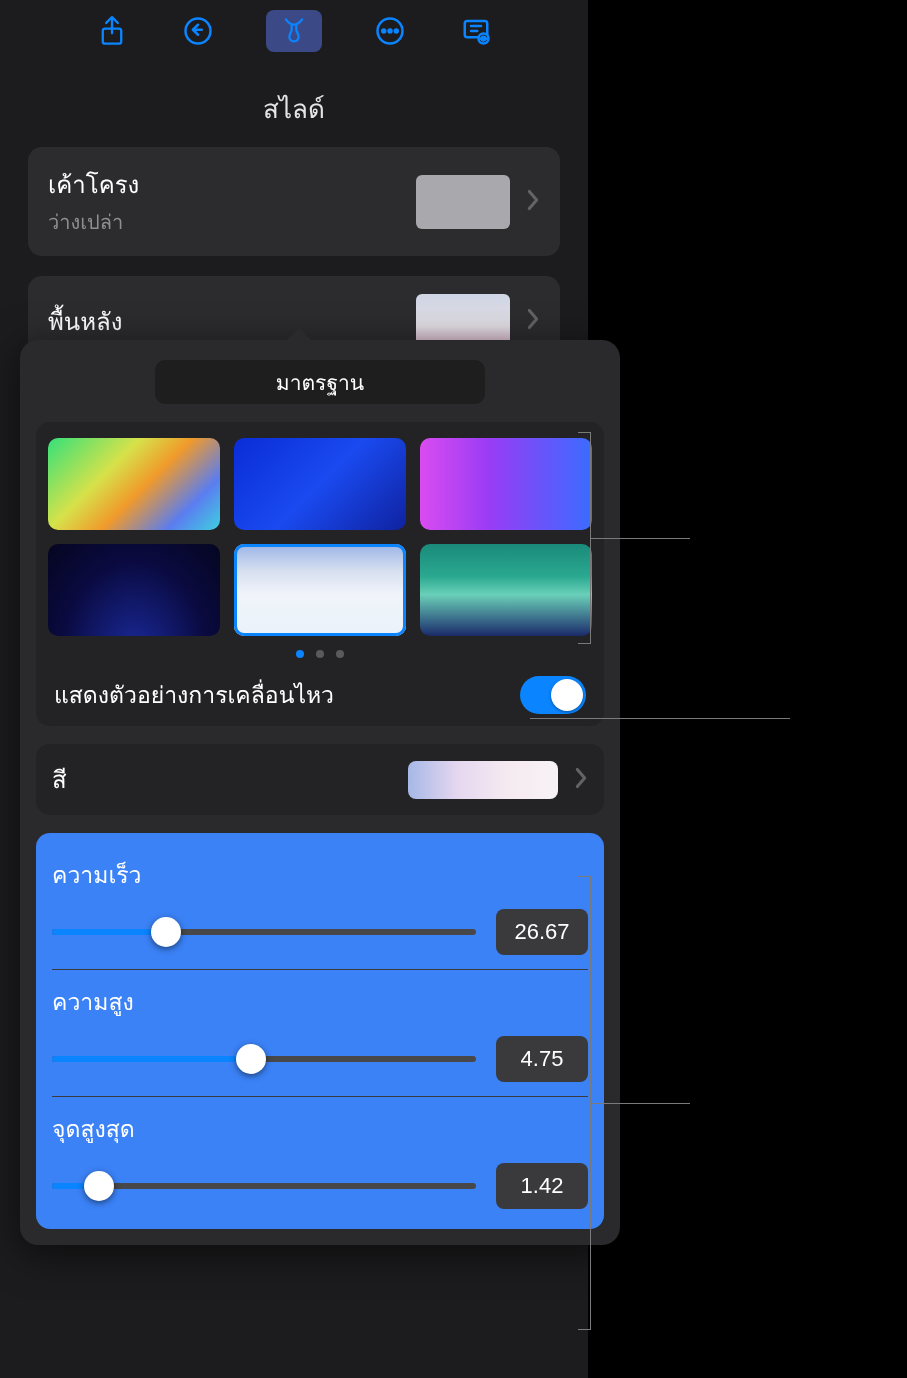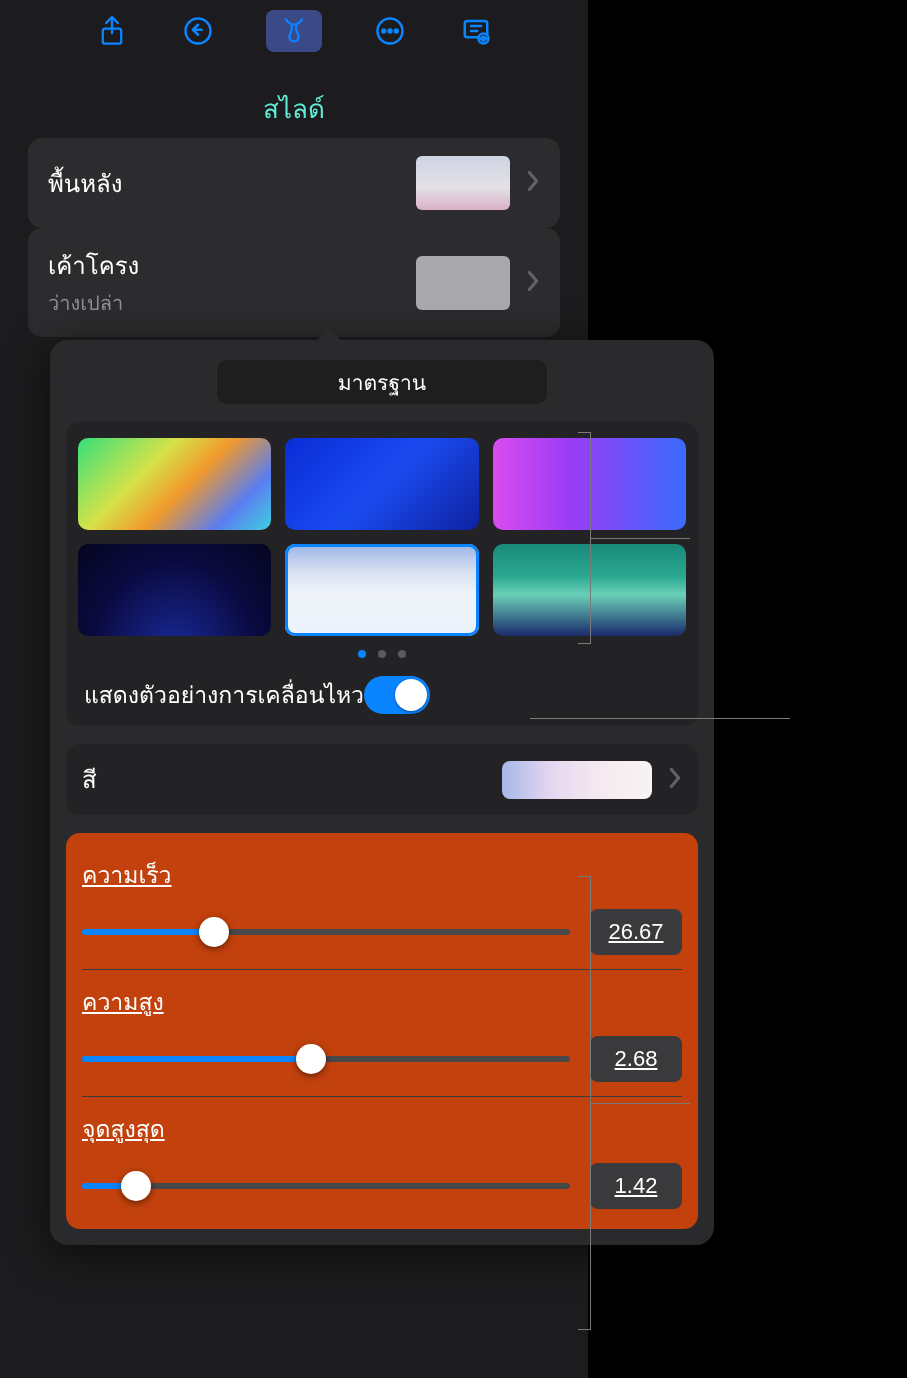--- a/index.html
+++ b/index.html
@@ -1,48 +1,48 @@
 <!DOCTYPE html>
 <html><head>
 <meta charset="utf-8">
 <style>
   * { box-sizing: border-box; margin: 0; padding: 0; }
   html, body { width: 907px; height: 1378px; background: #000; font-family: -apple-system, "Helvetica Neue", Arial, sans-serif; color: #fff; overflow: hidden; }
   .app { width: 588px; height: 1378px; background: #1c1c1e; position: relative; }
   .toolbar { height: 62px; display: flex; align-items: center; justify-content: center; gap: 50px; background: #1c1c1e; }
   .toolbar .icon { width: 36px; height: 36px; display: flex; align-items: center; justify-content: center; color: #0a84ff; }
   .toolbar .icon.active { background: #3b4a87; border-radius: 8px; padding: 4px 14px; width: auto; height: 42px; }
-  .title { text-align: center; font-size: 26px; font-weight: 500; padding: 26px 0 9px 0; color: #5eead4; }
+  .title { text-align: center; font-size: 26px; font-weight: 500; padding: 26px 0 18px 0; color: #e5e5e5; }
   .content { padding: 0 28px; }
   .card { background: #2c2c2e; border-radius: 14px; padding: 18px 20px; margin-bottom: 20px; display: flex; align-items: center; justify-content: space-between; }
   .card-left { display: flex; flex-direction: column; gap: 2px; }
   .card-label { font-size: 24px; color: #fff; }
   .card-sub { font-size: 20px; color: #8e8e93; }
   .thumb { width: 94px; height: 54px; border-radius: 6px; }
   .card-right { display: flex; align-items: center; gap: 16px; }
   .chevron { color: #636366; }
-  .popover { position: absolute; top: 340px; left: 20px; width: 664px; background: #2a2a2c; border-radius: 18px; padding: 16px; box-shadow: 0 8px 40px rgba(0,0,0,0.6); margin-left: 30px; }
+  .popover { position: absolute; top: 340px; left: 20px; width: 600px; background: #2a2a2c; border-radius: 18px; padding: 16px; box-shadow: 0 8px 40px rgba(0,0,0,0.6); }
   .popover::before { content: ""; position: absolute; top: -12px; left: 265px; border-left: 14px solid transparent; border-right: 14px solid transparent; border-bottom: 14px solid #2a2a2c; }
   .seg { display: flex; background: #1e1e1f; border-radius: 10px; width: 330px; margin: 4px auto 18px auto; height: 44px; }
   .seg-item { flex: 1; display: flex; align-items: center; justify-content: center; font-size: 21px; color: #fff; border-radius: 9px; cursor: pointer; }
   .seg-item.active { background: #5a5a5e; }
   .grid-wrap { background: #232325; border-radius: 14px; padding: 16px 12px 8px 12px; }
   .bg-grid { display: grid; grid-template-columns: repeat(3, 1fr); gap: 14px; }
   .bg-swatch { height: 92px; border-radius: 10px; cursor: pointer; }
   .bg-swatch.selected { outline: 3px solid #0a84ff; outline-offset: -3px; }
   .dots { display: flex; justify-content: center; gap: 12px; margin: 14px 0 4px 0; }
   .dot { width: 8px; height: 8px; border-radius: 50%; background: #5a5a5e; }
   .dot.on { background: #0a84ff; }
-  .toggle-row { display: flex; align-items: center; padding: 14px 6px 4px 6px; }
+  .toggle-row { display: flex; align-items: center; justify-content: space-between; padding: 14px 6px 4px 6px; }
   .toggle-label { font-size: 23px; color: #fff; }
   .toggle { width: 66px; height: 38px; background: #0a84ff; border-radius: 20px; position: relative; cursor: pointer; }
   .toggle .knob { position: absolute; right: 3px; top: 3px; width: 32px; height: 32px; background: #fff; border-radius: 50%; box-shadow: 0 1px 3px rgba(0,0,0,0.4); }
   .option-card { background: #232325; border-radius: 14px; margin-top: 18px; padding: 16px 16px; display: flex; align-items: center; justify-content: space-between; }
   .col-swatch { width: 150px; height: 38px; border-radius: 8px; background: linear-gradient(90deg, #a6b8e6, #e6d7f0, #f5eaf0, #f8f2f5); }
-  .sliders { background: #c2410c; border-radius: 14px; margin-top: 18px; padding: 10px 16px 6px 16px; text-decoration: underline; }
+  .sliders { background: #3b82f6; border-radius: 14px; margin-top: 18px; padding: 10px 16px 6px 16px; }
   .slider-row { padding: 14px 0; border-bottom: 1px solid #3a3a3c; }
   .slider-row:last-child { border-bottom: none; }
   .slider-label { font-size: 23px; color: #fff; margin-bottom: 16px; }
   .slider-ctrl { display: flex; align-items: center; gap: 20px; }
   .track { flex: 1; height: 6px; background: #48484a; border-radius: 3px; position: relative; cursor: pointer; }
   .fill { position: absolute; left: 0; top: 0; height: 6px; background: #0a84ff; border-radius: 3px; }
   .thumb-dot { position: absolute; top: -12px; width: 30px; height: 30px; background: #fff; border-radius: 50%; box-shadow: 0 2px 6px rgba(0,0,0,0.5); transform: translateX(-50%); }
   .val-box { background: #3a3a3c; border-radius: 8px; width: 92px; height: 46px; display: flex; align-items: center; justify-content: center; font-size: 22px; color: #fff; text-align: center; }
   
   .callout { position: absolute; border-right: 1.5px solid #7a7a7a; }
@@ -94,41 +94,41 @@
           <circle cx="18" cy="18" r="1.5" fill="#0a84ff"></circle>
           <path d="M14.5 19c1-2 6-2 7 0"></path>
         </svg>
     </span>
   </div>
 
   <div class="title">สไลด์</div>
 
   <div class="content">
 
-    <div class="card" style="margin-bottom:0;">
+    <div class="card">
       <div class="card-left">
-        <span class="card-label">พื้นหลัง</span>
+        <span class="card-label">เค้าโครง</span>
+        <span class="card-sub">ว่างเปล่า</span>
       </div>
       <div class="card-right">
-        <div class="thumb bg-thumb"></div>
+        <div class="thumb layout-thumb"></div>
         <span class="chevron">
           <svg width="14" height="22" viewBox="0 0 10 18" fill="none" stroke="#636366" stroke-width="2.5" stroke-linecap="round" stroke-linejoin="round">
               <path d="M2 2l6 7-6 7"></path>
             </svg>
         </span>
       </div>
     </div>
 
-    <div class="card">
+    <div class="card" style="margin-bottom:0;">
       <div class="card-left">
-        <span class="card-label">เค้าโครง</span>
-        <span class="card-sub">ว่างเปล่า</span>
+        <span class="card-label">พื้นหลัง</span>
       </div>
       <div class="card-right">
-        <div class="thumb layout-thumb"></div>
+        <div class="thumb bg-thumb"></div>
         <span class="chevron">
           <svg width="14" height="22" viewBox="0 0 10 18" fill="none" stroke="#636366" stroke-width="2.5" stroke-linecap="round" stroke-linejoin="round">
               <path d="M2 2l6 7-6 7"></path>
             </svg>
         </span>
       </div>
     </div>
   </div>
 
   <div class="popover">
@@ -182,21 +182,21 @@
           <div class="val-box">26.67</div>
         </div>
       </div>
       <div class="slider-row">
         <div class="slider-label">ความสูง</div>
         <div class="slider-ctrl">
           <div class="track">
             <div class="fill" id="fill-height" style="width: 47%;"></div>
             <div class="thumb-dot" id="thumb-height" style="left: 47%;"></div>
           </div>
-          <div class="val-box">2.68</div>
+          <div class="val-box">4.75</div>
         </div>
       </div>
       <div class="slider-row">
         <div class="slider-label">จุดสูงสุด</div>
         <div class="slider-ctrl">
           <div class="track">
             <div class="fill" id="fill-peak" style="width: 11%;"></div>
             <div class="thumb-dot" id="thumb-peak" style="left: 11%;"></div>
           </div>
           <div class="val-box">1.42</div>

